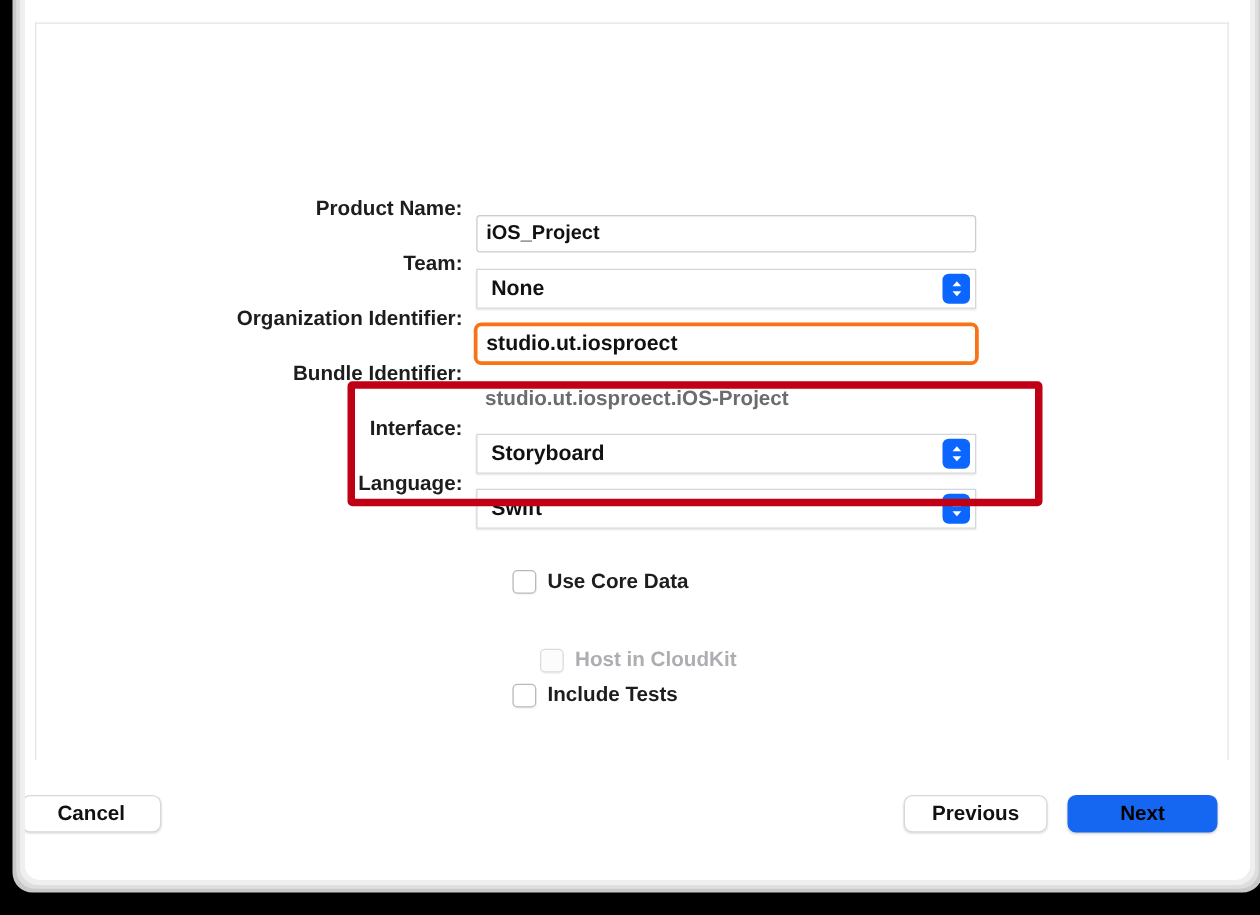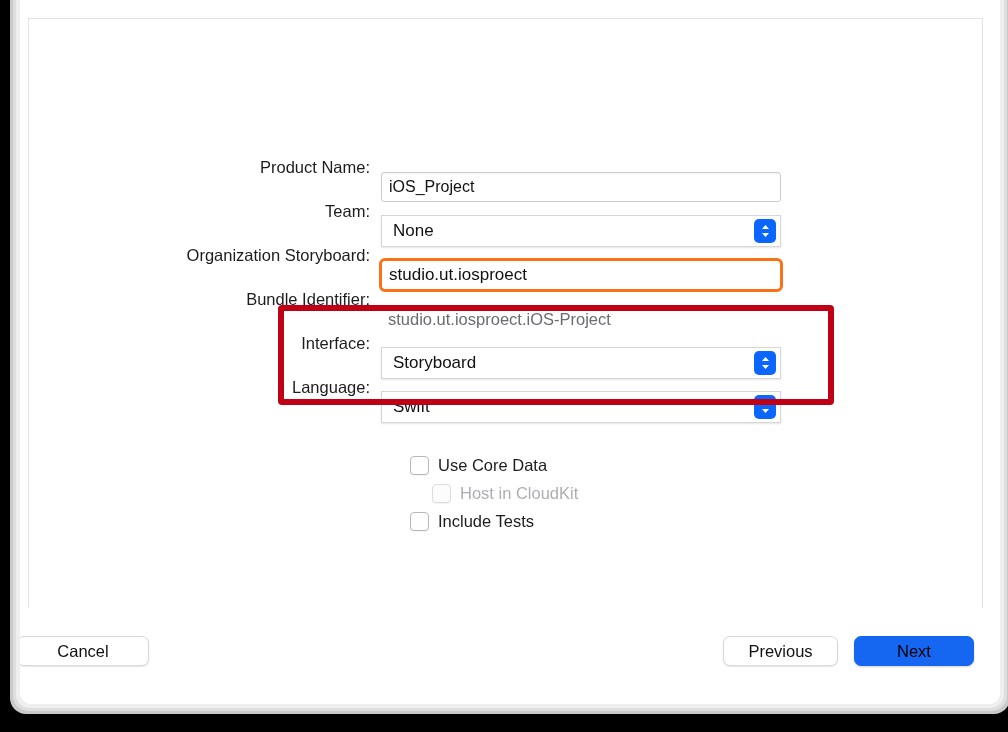--- a/index.html
+++ b/index.html
@@ -12,20 +12,21 @@
     font-family: "Liberation Sans", sans-serif;
     -webkit-font-smoothing: antialiased;
   }
 
   
   #screen {
     position: relative;
     width: 1008px;
     height: 732px;
     background: #000000;
+    font-weight: bold;
   }
 
   .win-shadow {
     position: absolute;
     left: 10px;
     top: -36px;
     width: 1000px;
     height: 750px;
     border-radius: 16px;
     background: #c9c9c9;
@@ -170,21 +171,21 @@
     position: absolute;
     left: 381px;
     top: 432px;
   }
   .check-row {
     display: flex;
     align-items: center;
     height: 28px;
     gap: 9px;
   }
-  .check-row.indent { padding-left: 22px; }
+  .check-row.indent { padding-left: 22px; margin-top: 35px; }
 
   .cbox {
     width: 19px;
     height: 19px;
     border-radius: 4px;
     border: 1px solid #b9b9bd;
     background: #ffffff;
     box-shadow: 0 1px 1px rgba(0,0,0,.05);
     flex: none;
   }
@@ -236,21 +237,21 @@
     align-items: center;
     justify-content: center;
     font-size: 16.5px;
     white-space: nowrap;
     cursor: default;
   }
 
   .btn-cancel {
     left: -3px;
     top: 28px;
-    width: 132px;
+    width: 112px;
     background: #ffffff;
     border: 1px solid #d8d8da;
     color: #111;
     box-shadow: 0 1px 1.5px rgba(0,0,0,.10);
   }
 
   .btn-prev {
     left: 703px;
     top: 28px;
     width: 115px;
@@ -301,21 +302,21 @@
                 <svg width="11" height="16" viewBox="0 0 11 16">
                   <path d="M5.5 2 L9 6 L2 6 Z" fill="#fff"></path>
                   <path d="M5.5 14 L9 10 L2 10 Z" fill="#fff"></path>
                 </svg>
               </span>
             </div>
           </div>
         </div>
 
         <div class="row">
-          <div class="lbl">Organization Storyboard:</div>
+          <div class="lbl">Organization Identifier:</div>
           <div class="ctl">
             <div class="tf focused">studio.ut.iosproect</div>
           </div>
         </div>
 
         <div class="row">
           <div class="lbl">Bundle Identifier:</div>
           <div class="ctl">
             <div class="static-text">studio.ut.iosproect.iOS-Project</div>
           </div>

